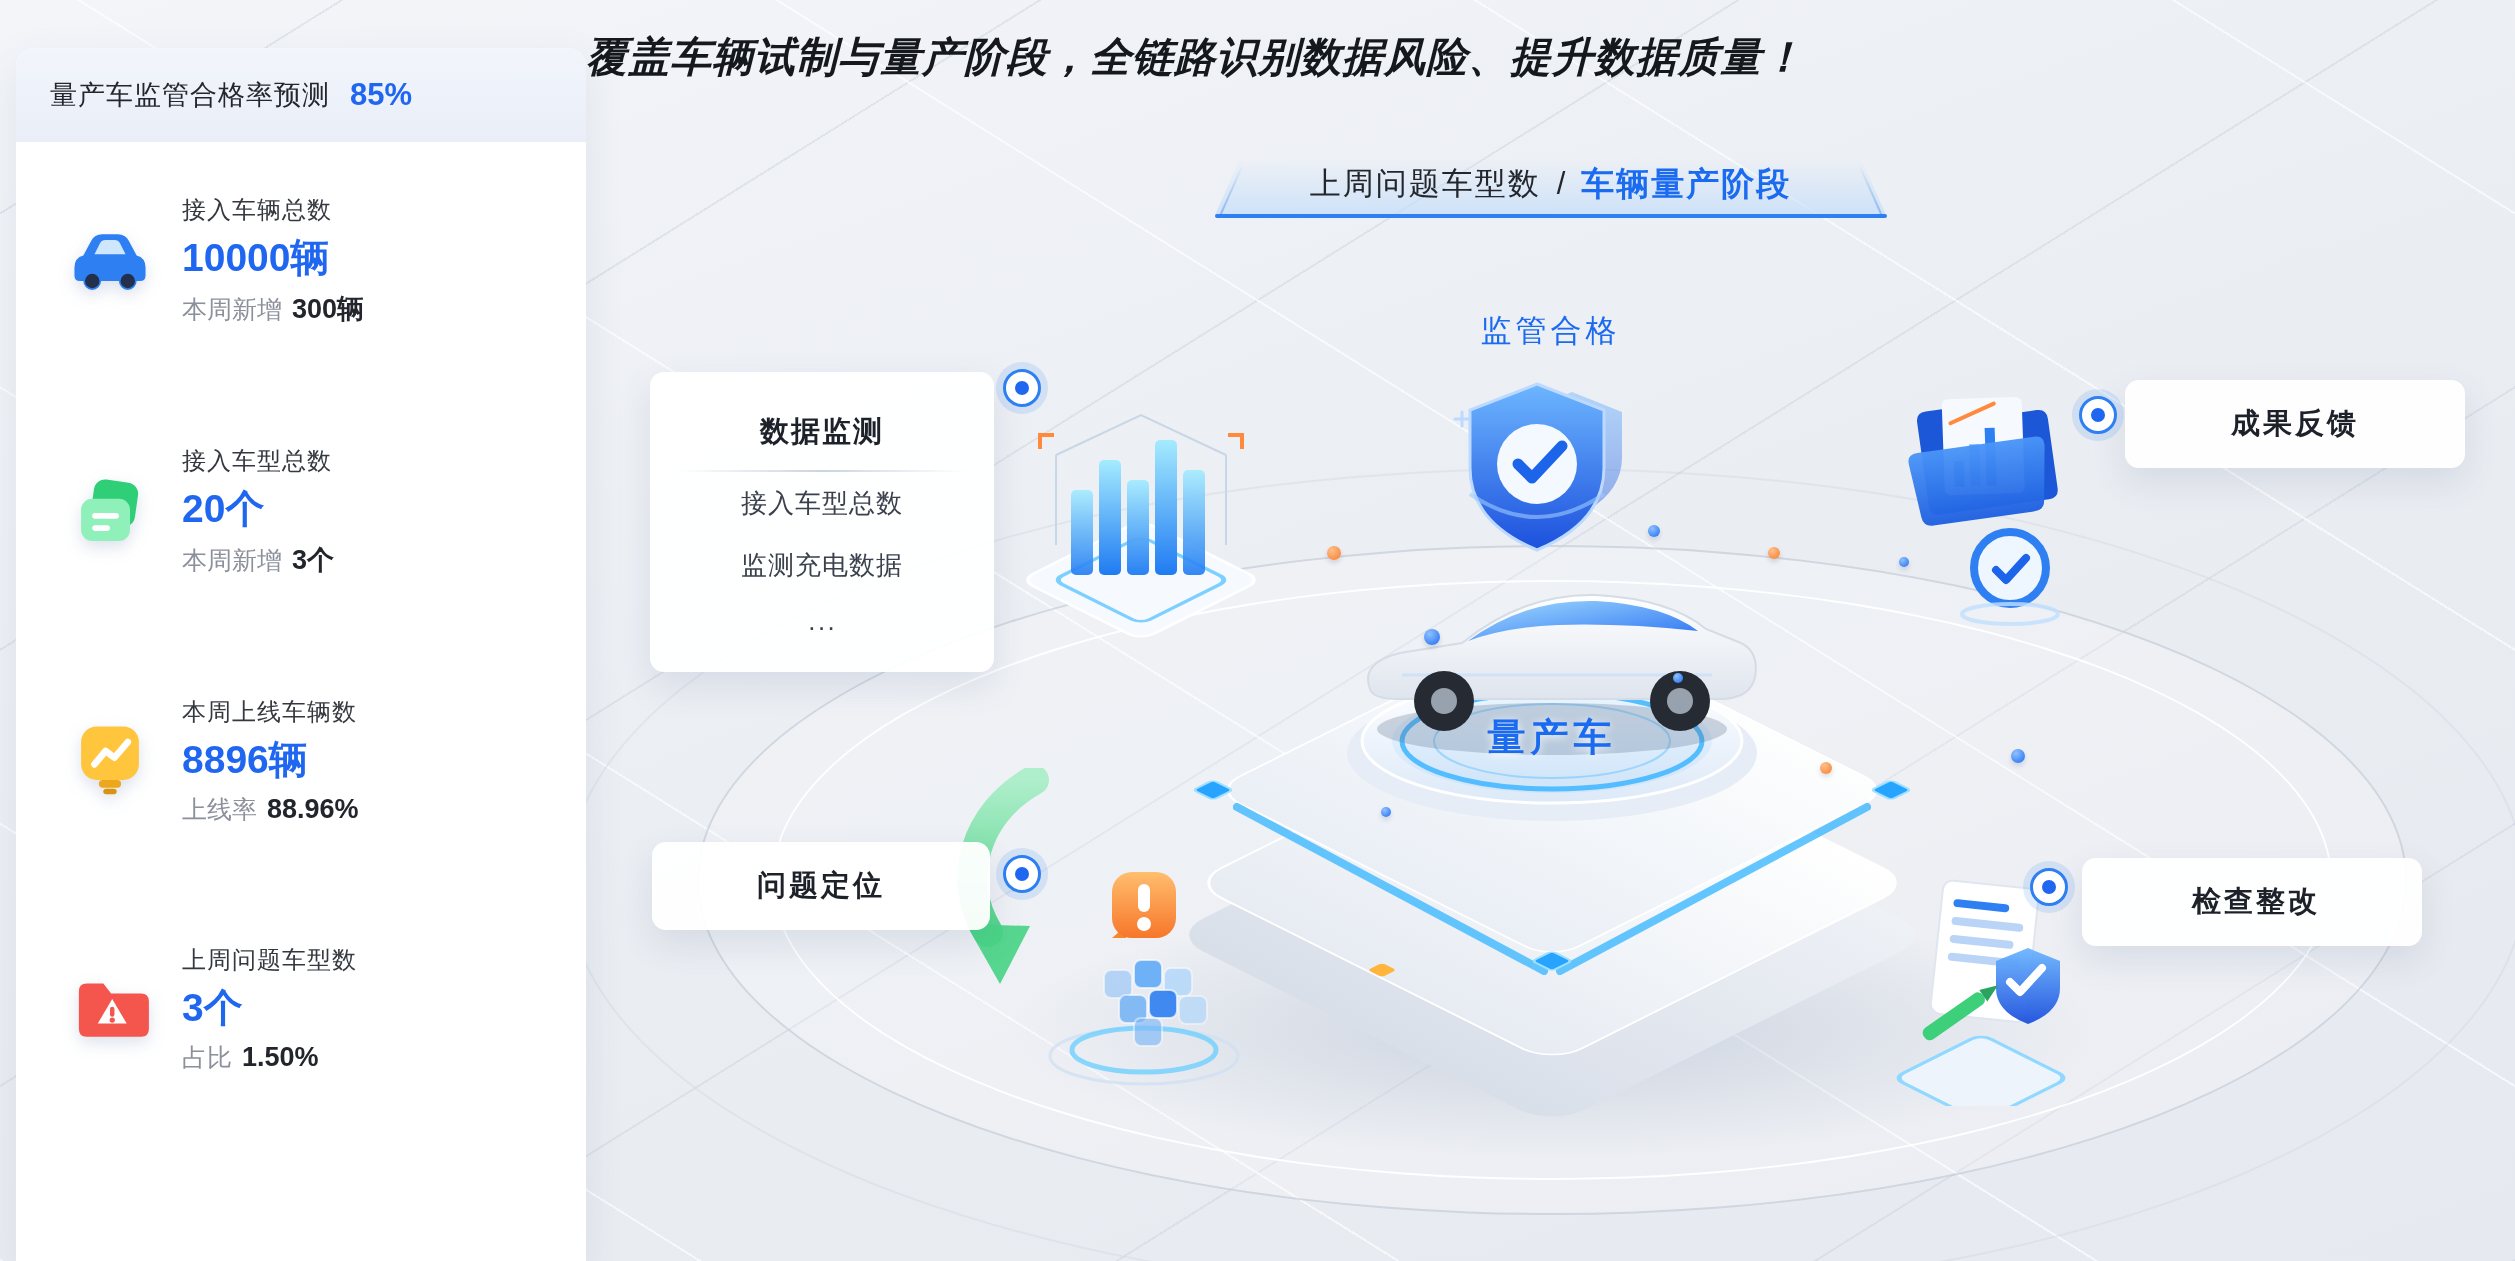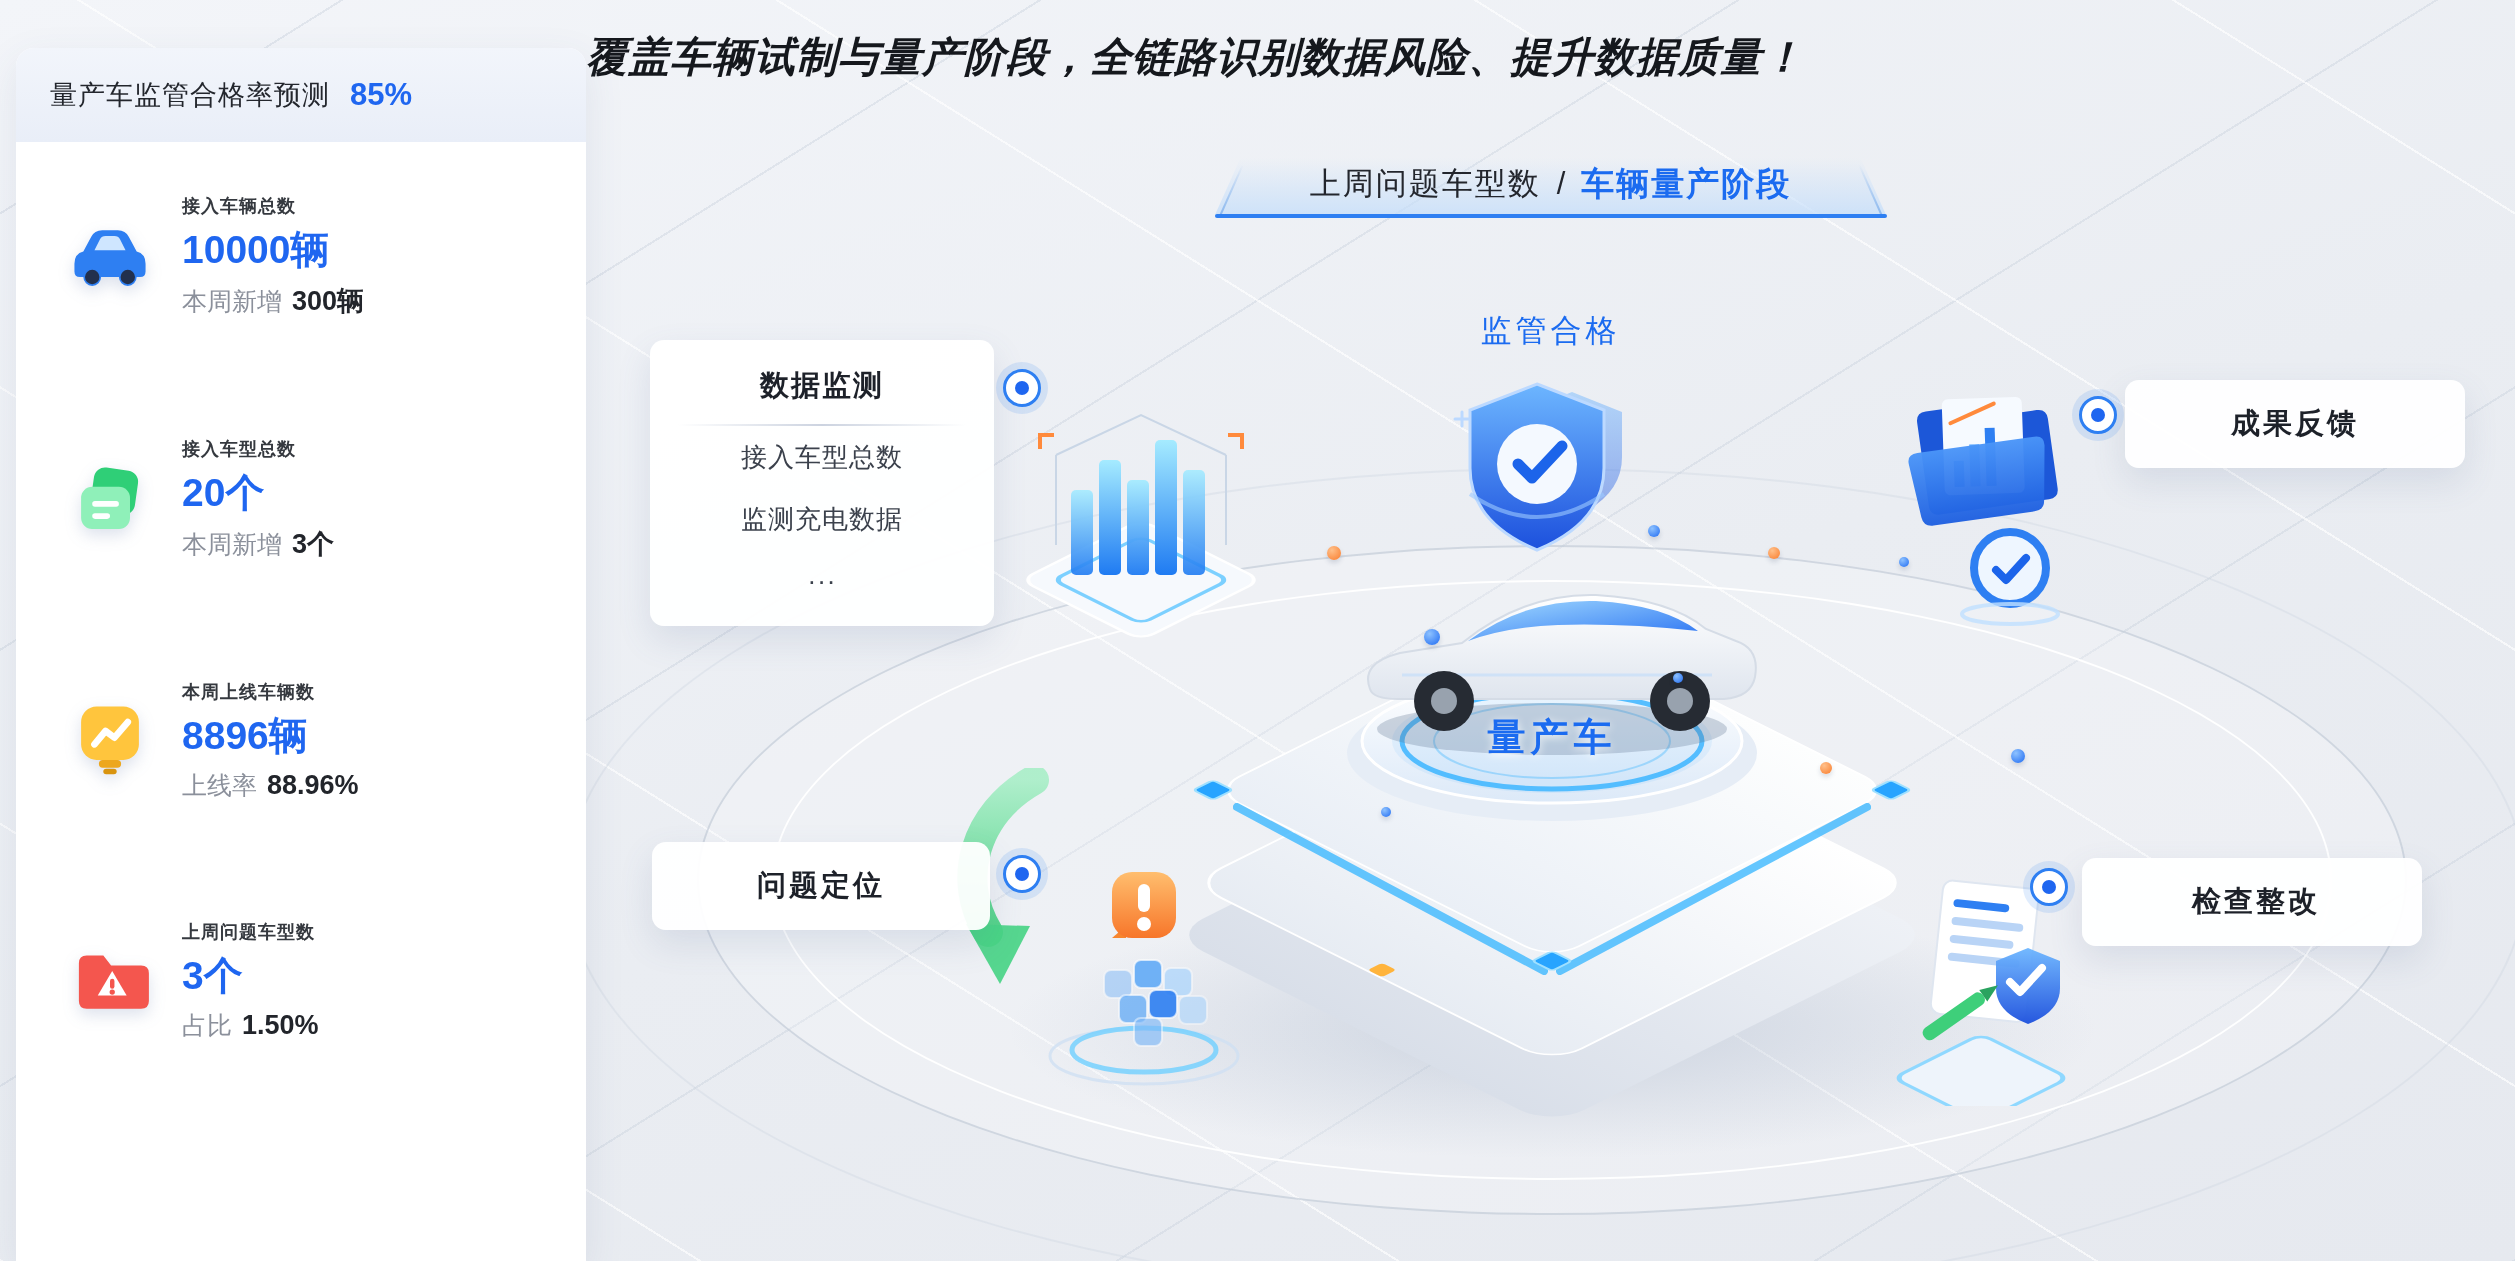--- a/index.html
+++ b/index.html
@@ -17,21 +17,21 @@
   .sidebar { position:absolute; left:16px; top:48px; bottom:0; width:570px; background:#ffffff;
     border-radius:18px 18px 0 0; box-shadow:0 14px 40px rgba(70,90,130,.10); z-index:20; }
   .sidebar-header { display:flex; align-items:center; height:94px; padding:0 34px;
     background:linear-gradient(180deg,#f2f5fb,#e9eef8); border-radius:18px 18px 0 0; }
   .sh-label { font-size:27px; color:#23262d; font-weight:500; letter-spacing:1px; }
   .sh-value { font-size:31px; color:#1f66f0; font-weight:700; margin-left:20px; }
   .stats { padding:52px 30px 0 54px; }
   .stat { display:flex; align-items:center; gap:32px; margin-bottom:118px; }
   .stat-icon { width:80px; height:80px; flex:0 0 auto; }
   .stat-icon svg { width:80px; height:80px; filter:drop-shadow(0 6px 8px rgba(60,90,150,.18)); }
-  .stat-label { font-size:18px; color:#35393f; margin-bottom:12px; letter-spacing:1px;font-weight:bold; }
+  .stat-label { font-size:24px; color:#35393f; margin-bottom:12px; letter-spacing:1px; }
   .stat-value { font-size:39px; font-weight:700; color:#1f66f0; line-height:1; margin-bottom:14px; }
   .stat-sub { font-size:25px; color:#8b909b; }
   .stat-sub .sv { font-size:27px; color:#22252b; font-weight:700; margin-left:10px; }
 
   
   .main { position:absolute; left:586px; top:0; right:0; bottom:0; }
 
   .headline { position:absolute; top:30px; left:0; right:0; text-align:left;
     font-size:41px; font-weight:800; font-style:italic; color:#15181d; letter-spacing:1px; }
 
@@ -64,21 +64,21 @@
   .platform-shadow { position:absolute; left:416px; top:900px; width:1100px; height:260px;
     background:radial-gradient(ellipse at center, rgba(140,158,185,.35) 0%, rgba(140,158,185,0) 70%); }
   .platform-svg { position:absolute; left:466px; top:545px; width:1000px; height:600px; }
 
   .center-label { position:absolute; left:966px; top:712px; transform:translateX(-50%);
     font-size:38px; font-weight:800; color:#1b6bf0; letter-spacing:5px;
     text-shadow:0 2px 8px rgba(255,255,255,.9); z-index:8; }
 
   .node-card { position:absolute; background:rgba(255,255,255,.95); border-radius:14px;
     box-shadow:0 14px 34px rgba(84,104,146,.14); z-index:9; cursor:pointer; }
-  .card-monitor { left:64px; top:340px; width:344px; padding:26px 0 14px; }
+  .card-monitor { left:64px; top:372px; width:344px; padding:40px 0 14px; }
   .card-monitor .nc-title { text-align:center; font-size:29px; font-weight:700; color:#1d2129;
     letter-spacing:2px; padding-bottom:18px; }
   .nc-divider { width:84%; height:2px; margin:0 auto;
     background:linear-gradient(90deg, rgba(210,216,228,0), #ccd3e0, rgba(210,216,228,0)); }
   .nc-item { text-align:center; font-size:26px; color:#3b414c; line-height:62px; letter-spacing:1px; }
   .card-line { display:flex; align-items:center; justify-content:center; height:88px;
     font-size:29px; font-weight:700; color:#1d2129; letter-spacing:3px; }
   .card-feedback { left:1539px; top:380px; width:340px; }
   .card-locate   { left:66px;  top:842px; width:338px; }
   .card-rectify  { left:1496px; top:858px; width:340px;padding-left:8px; }

